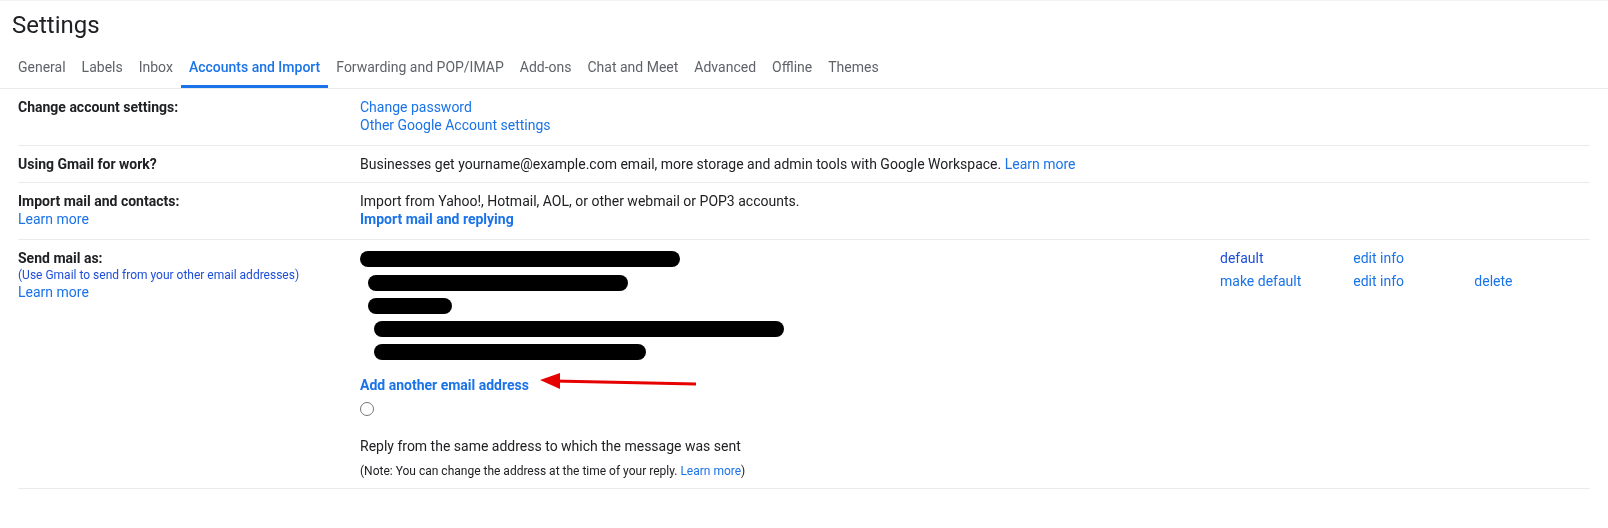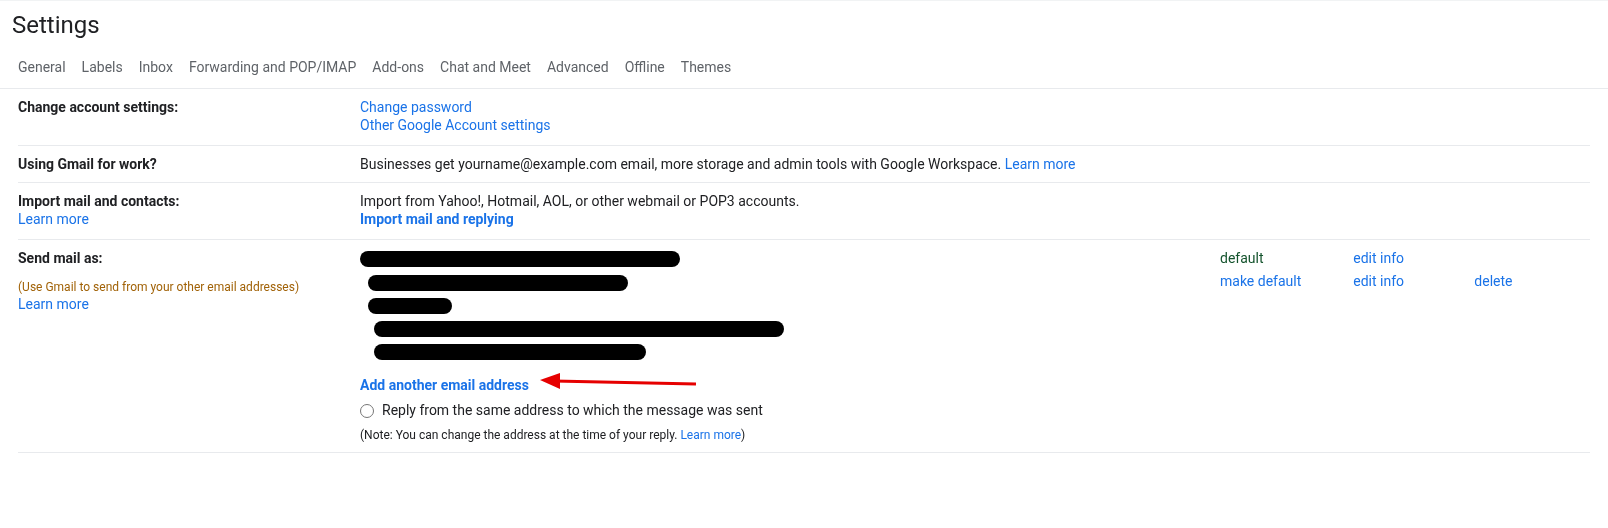--- a/index.html
+++ b/index.html
@@ -47,22 +47,22 @@
   .section-left {
     width: 342px;
     flex-shrink: 0;
     font-weight: 700;
     font-size: 14px;
     color: #202124;
   }
   .section-left .sub {
     font-weight: 400;
     font-size: 12px;
-    color: #a16207;
-    margin-top: 14px;
+    color: #1d4ed8;
+    margin-top: 2px;
   }
   .section-left .learn-link {
     font-weight: 400;
     font-size: 14px;
     color: #1a73e8;
     display: block;
     margin-top: 2px;
     cursor: pointer;
   }
   .section-right { flex: 1; font-size: 14px; color: #202124; }
@@ -76,44 +76,45 @@
     display: inline-block;
     vertical-align: middle;
   }
   .send-table { width:100%; border-collapse: collapse; }
   .send-table td { vertical-align: top; padding: 0 0 6px 0; font-size:14px; }
   .send-table .c-def { width: 110px; color:#5f6368; font-weight:400; }
   .send-table .c-link { color:#1a73e8; cursor:pointer; padding-right: 52px; white-space:nowrap; }
   .send-table .c-last { padding-right: 60px; }
   .reply-block { margin-top: 6px; }
   .reply-title { font-weight: 700; margin: 4px 0; }
-  .radio-row { display:flex; align-items:flex-end; gap:8px; margin: 2px 0; font-size:14px; }
+  .radio-row { display:flex; align-items:flex-start; gap:22px; margin: 2px 0; font-size:14px;flex-direction:column; }
   input[type=radio]{ accent-color:#1a73e8; width:14px; height:14px; cursor:pointer;}
   .note { font-size: 12px; color:#202124; margin-top:10px;}
   .note .link{ font-size:12px;}
   .arrow {
     position: relative;
     width: 150px;
     height: 20px;
     display:inline-block;
     margin-left: 6px;
     vertical-align: middle;
   }
   .arrow svg { position:absolute; top:-6px; left:0; }
-  .default-text { color: #14532d; }
+  .default-text { color: #1d4ed8; }
 </style>
 </head>
 <body>
 
 <h1 class="page-title">Settings</h1>
 
 <div class="tabs" id="tabs-container">
     <div class="tab">General</div>
     <div class="tab">Labels</div>
     <div class="tab">Inbox</div>
+    <div class="tab active">Accounts and Import</div>
     <div class="tab">Forwarding and POP/IMAP</div>
     <div class="tab">Add-ons</div>
     <div class="tab">Chat and Meet</div>
     <div class="tab">Advanced</div>
     <div class="tab">Offline</div>
     <div class="tab">Themes</div>
   </div>
 
 <div class="sections">
 

